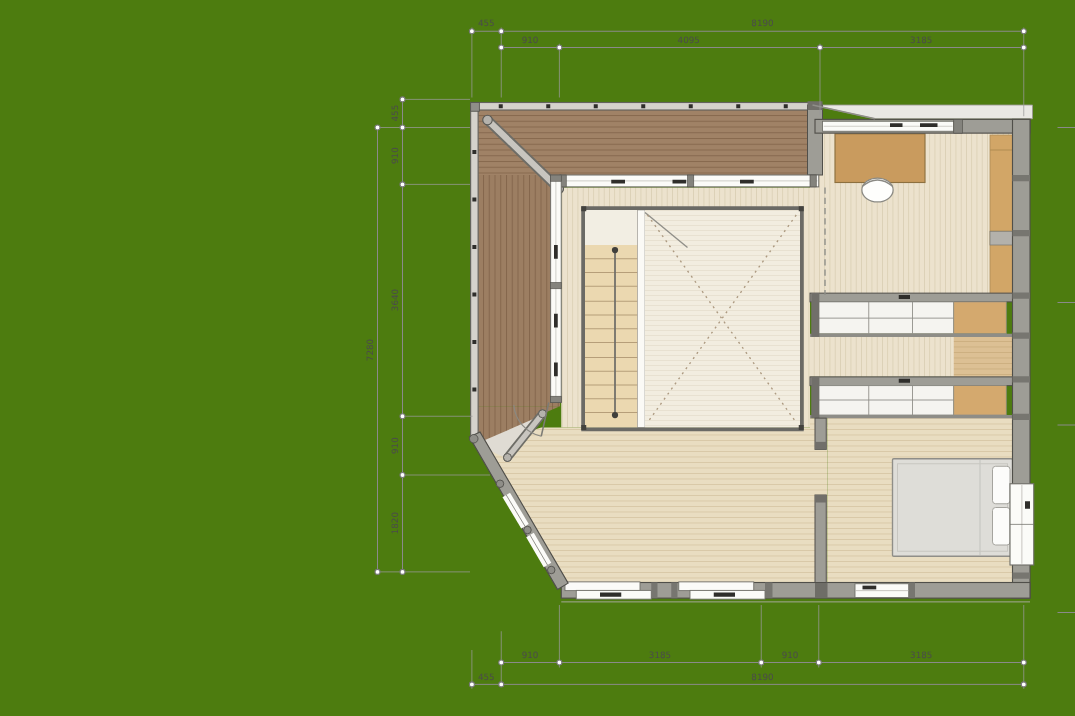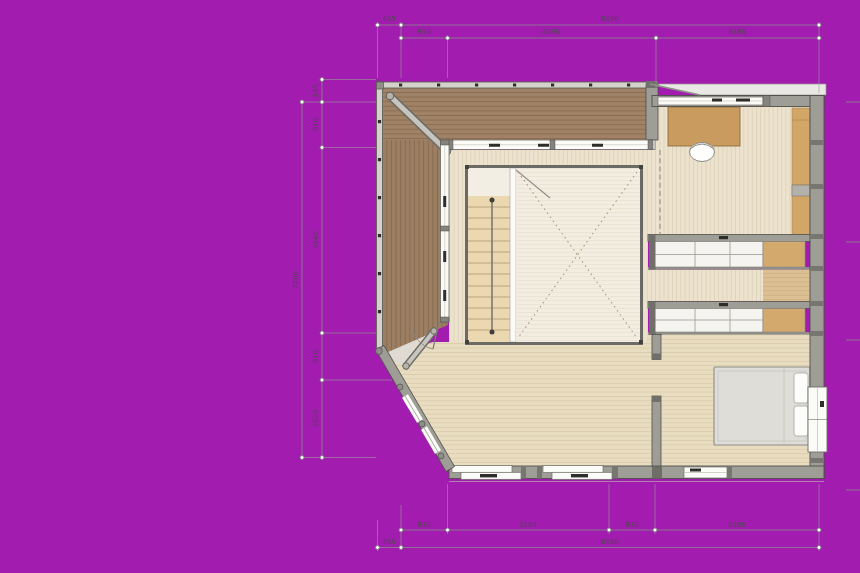--- a/index.html
+++ b/index.html
@@ -1,16 +1,16 @@
 <!DOCTYPE html>
 <html><head>
 <meta charset="utf-8">
 <style>
   html,body{margin:0;padding:0;background:#ffffff;}
-  .canvas{position:relative;width:860px;height:573px;background:#a21caf;overflow:hidden;
+  .canvas{position:relative;width:860px;height:573px;background:#4d7c0f;overflow:hidden;
           font-family:"DejaVu Sans",sans-serif;}
   svg{display:block;}
   text.dim{font-family:"DejaVu Sans",sans-serif;font-size:7px;fill:#4b4b4b;}
   .dimline{stroke:#8a8a8a;stroke-width:0.8;fill:none;}
   .extline{stroke:#9a9a9a;stroke-width:0.6;fill:none;}
   .dimc{fill:#ffffff;stroke:#787878;stroke-width:0.9;}
 </style>
 </head>
 <body>
 

